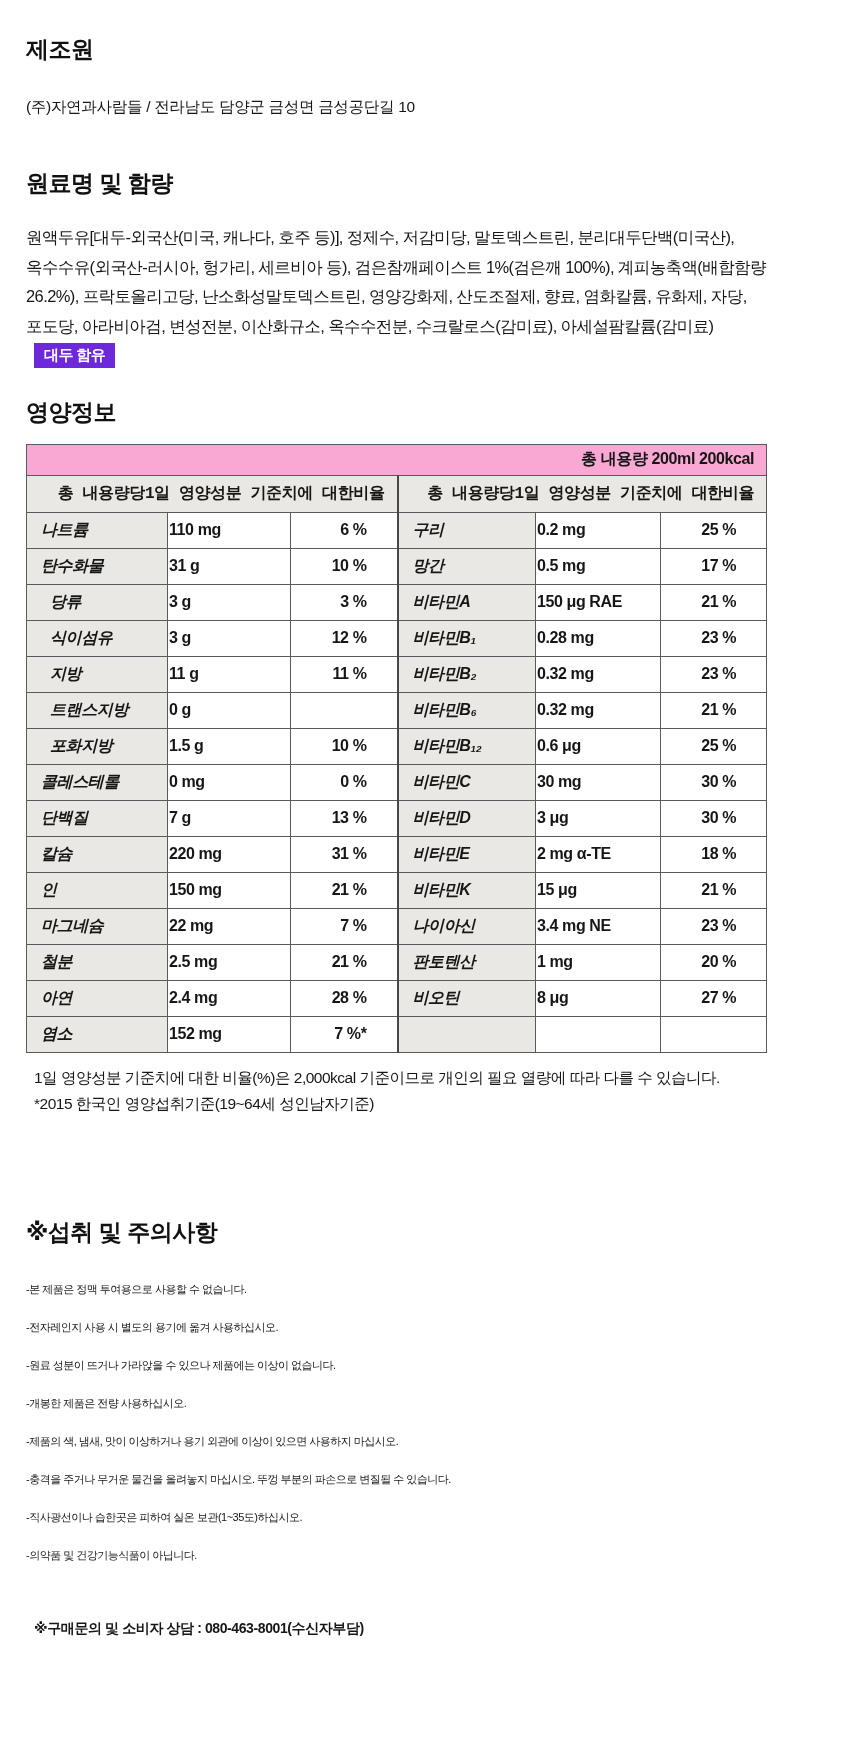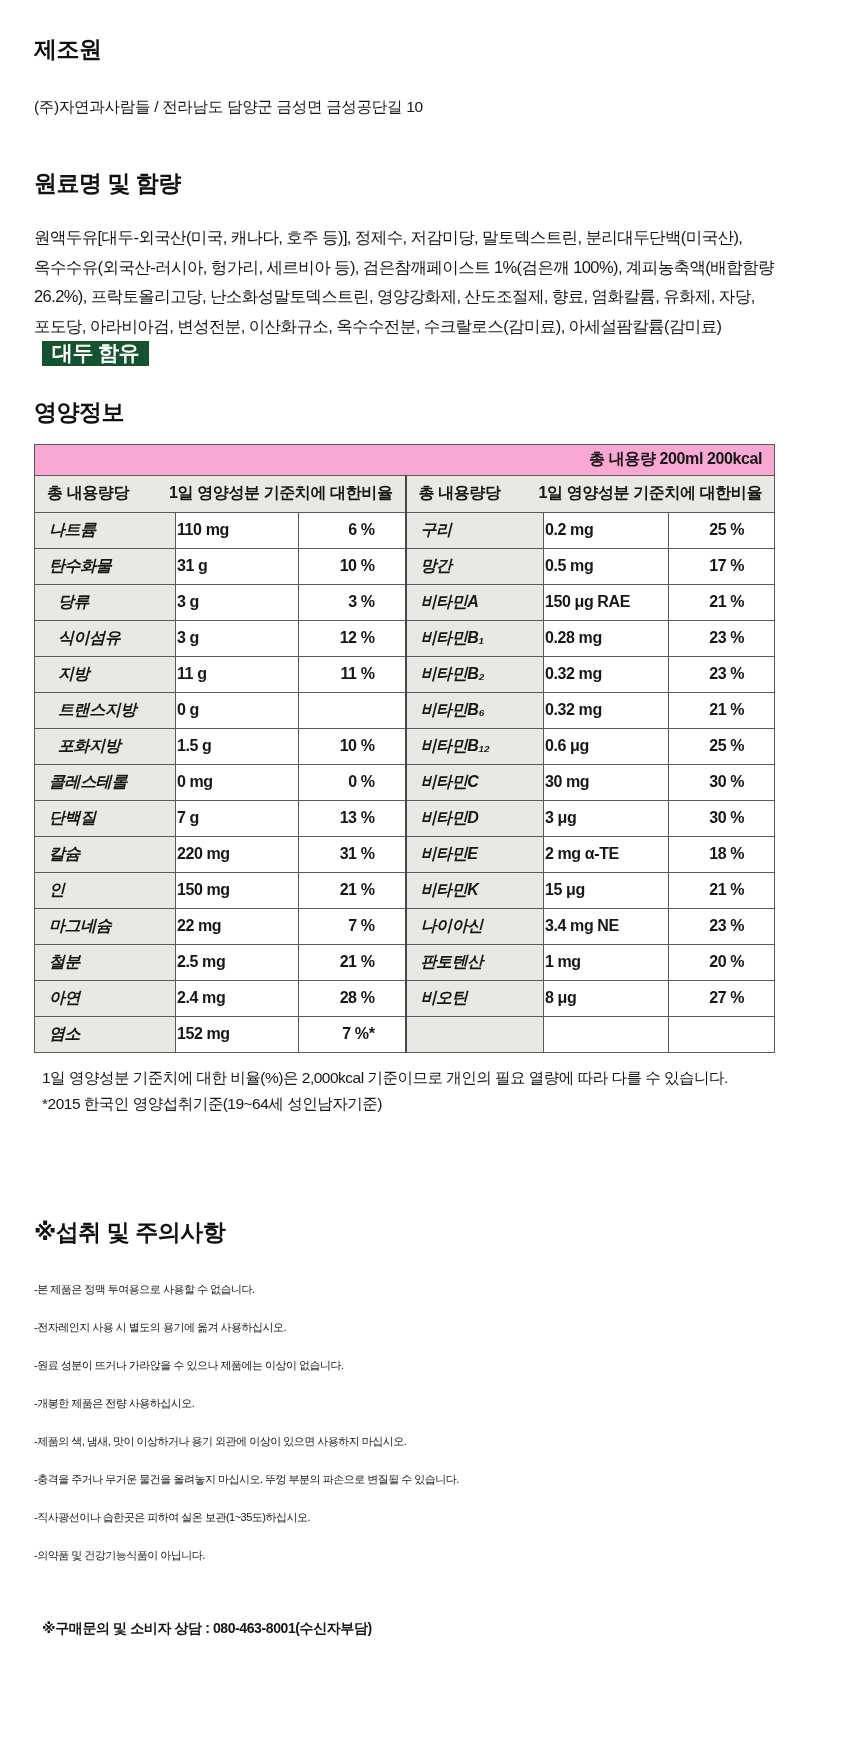--- a/index.html
+++ b/index.html
@@ -1,50 +1,50 @@
 <!DOCTYPE html>
 <html><head>
 <meta charset="utf-8">
 <style>
   html,body { margin:0; padding:0; background:#ffffff; }
   body {
     width:860px; height:1749px; overflow:hidden;
     font-family:"Liberation Sans","DejaVu Sans",sans-serif;
     color:#161616;
   }
-  .page { padding:34px 58px 0 34px; }
+  .page { padding:34px 58px 0 26px; }
 
   .h-title {
     font-size:23px; font-weight:bold; letter-spacing:-0.5px; color:#111;
   }
   .address { margin-top:32px; font-size:15.5px; letter-spacing:-0.3px; }
 
   .sec-ingredients { margin-top:50px; }
   .ingredients-text {
     margin-top:24px; width:748px; font-size:16.5px; line-height:29.5px;
     letter-spacing:-0.6px; word-break:keep-all; overflow-wrap:anywhere;
   }
   .badge {
-    display:inline-block; background:#14532d; color:#fff; font-weight:bold;
-    font-size:21px; line-height:22px; padding:1px 10px 2px 10px; margin-left:8px;
+    display:inline-block; background:#6d28d9; color:#fff; font-weight:bold;
+    font-size:15px; line-height:22px; padding:1px 10px 2px 10px; margin-left:8px;
     vertical-align:1px;
   }
 
   .sec-nutrition { margin-top:26px; }
   table.nutri {
     margin-top:16px; border-collapse:collapse; width:740px;
     border:1px solid #474747; table-layout:fixed;
   }
   table.nutri td { border:1px solid #5a5a5a; font-size:16px; letter-spacing:-0.4px; }
   .total-row td {
     background:#f9a8d4; text-align:right; font-weight:bold;
     height:30px; padding:0 12px;
   }
   .colhead td { background:#e9e8e5; font-weight:bold; height:36px; padding:0 12px; }
-  .colhead .hwrap { display:flex; justify-content:space-between; align-items:center; }
+  .colhead .hwrap { display:flex; justify-content:flex-end; align-items:center;font-family:Liberation Mono, monospace; }
   tr.drow td { height:33px; }
   .ncell { background:#e9e8e5; font-weight:bold; text-align:left; padding-left:14px;font-style:italic; }
   .ncell.indent { padding-left:23px; }
   .vcell { text-align:left; font-weight:bold; }
   .pcell { text-align:right; padding-right:30px; font-weight:bold; }
   .half2 { border-left:2px solid #474747 !important; }
 
   .footnotes { margin-top:12px; padding-left:8px; font-size:15.5px; line-height:26px; letter-spacing:-0.5px; }
 
   .sec-precautions { margin-top:100px; }

